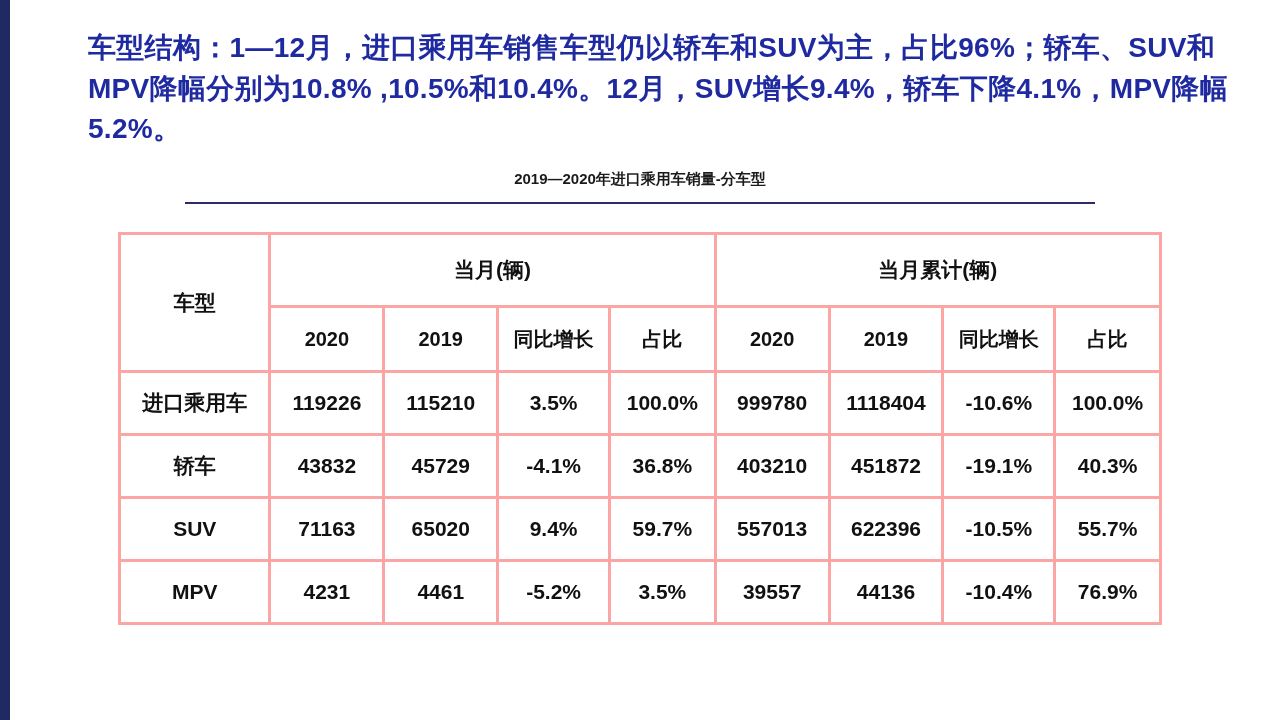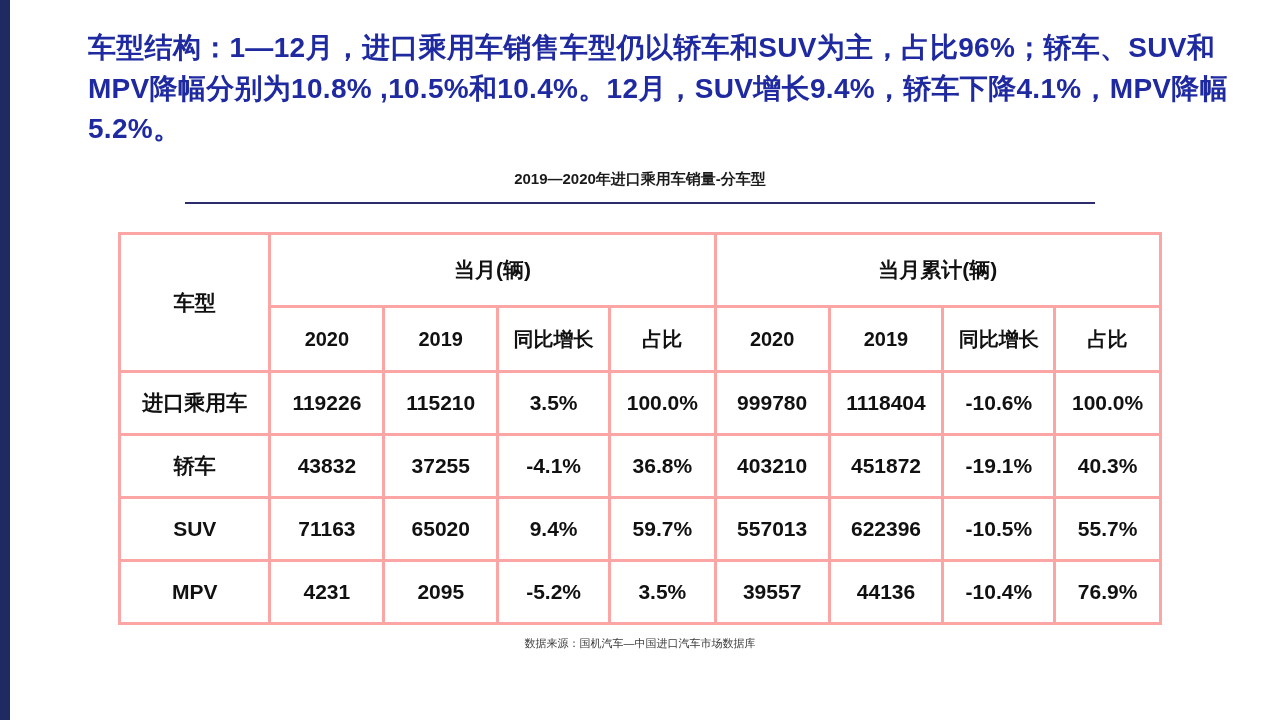--- a/index.html
+++ b/index.html
@@ -163,21 +163,21 @@
           <td>3.5%</td>
           <td>100.0%</td>
           <td>999780</td>
           <td>1118404</td>
           <td>-10.6%</td>
           <td>100.0%</td>
         </tr>
         <tr>
           <td>轿车</td>
           <td>43832</td>
-          <td>37255</td>
+          <td>45729</td>
           <td>-4.1%</td>
           <td>36.8%</td>
           <td>403210</td>
           <td>451872</td>
           <td>-19.1%</td>
           <td>40.3%</td>
         </tr>
         <tr>
           <td>SUV</td>
           <td>71163</td>
@@ -185,27 +185,26 @@
           <td>9.4%</td>
           <td>59.7%</td>
           <td>557013</td>
           <td>622396</td>
           <td>-10.5%</td>
           <td>55.7%</td>
         </tr>
         <tr>
           <td>MPV</td>
           <td>4231</td>
-          <td>2095</td>
+          <td>4461</td>
           <td>-5.2%</td>
           <td>3.5%</td>
           <td>39557</td>
           <td>44136</td>
           <td>-10.4%</td>
           <td>76.9%</td>
         </tr>
       </tbody>
     </table>
   </div>
 
-  <div class="source">数据来源：国机汽车—中国进口汽车市场数据库</div>
 
 </div>
 
 </body></html>

